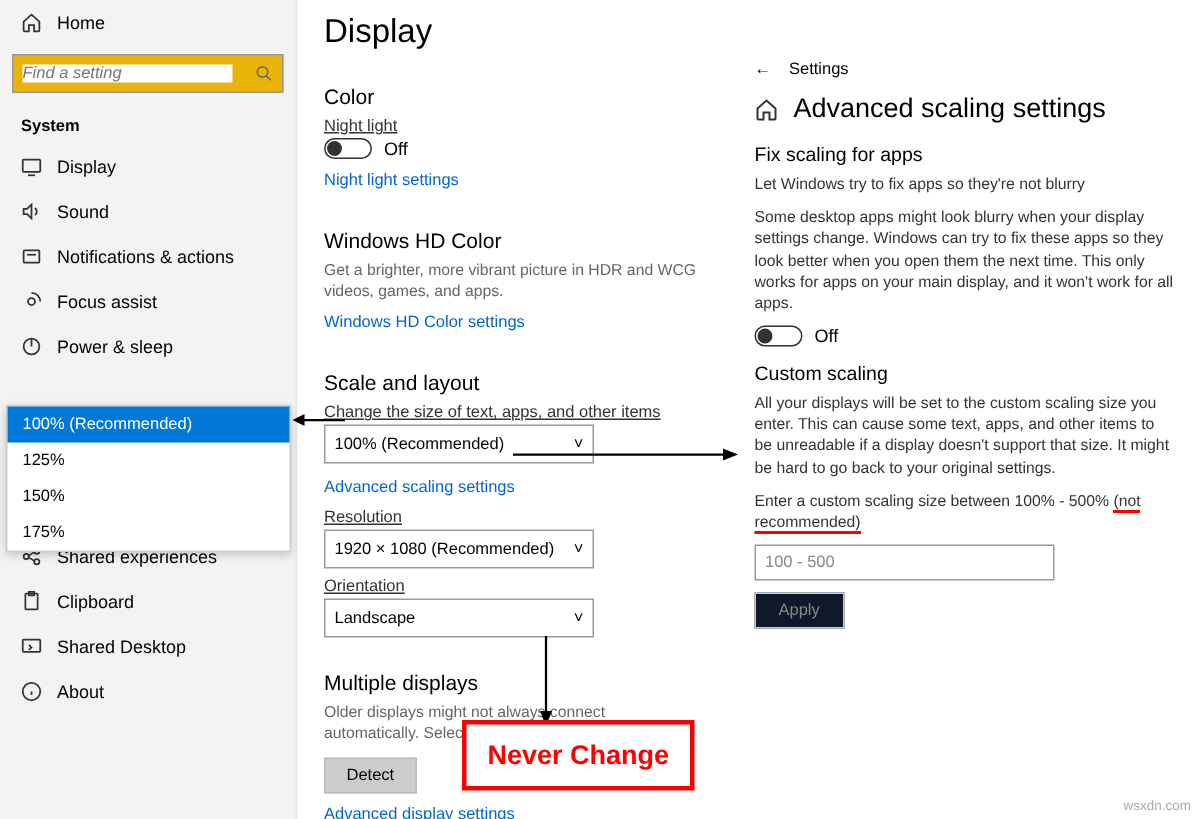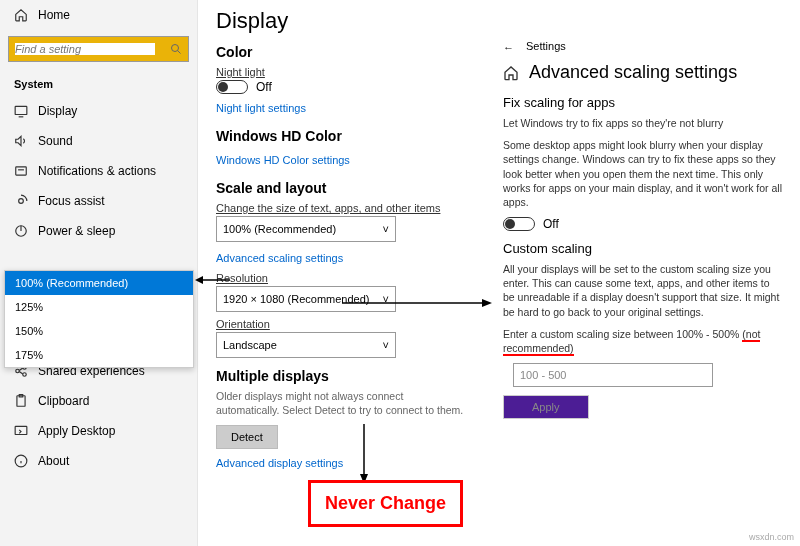--- a/index.html
+++ b/index.html
@@ -9,37 +9,37 @@
 .search-box { margin: 6px 8px; border: 1px solid #999; height: 26px; display: flex; align-items: center; padding: 0 6px; background: #eab308; justify-content: space-between; }
 .search-box input { border: none; outline: none; width: 140px; font-size: 11px; font-style: italic; color: #666; }
 .section-label { padding: 10px 14px 6px; font-size: 11px; font-weight: 600; }
 .nav-item { display: flex; align-items: center; gap: 10px; padding: 8px 14px; font-size: 12px; cursor: pointer; }
 .nav-icon { width: 14px; height: 14px; display: flex; align-items: center; justify-content: center; color: #333; }
 .dropdown-float { position: absolute; left: 4px; top: 270px; width: 190px; background: #fff; border: 1px solid #ccc; box-shadow: 0 2px 6px rgba(0,0,0,0.2); z-index: 10; }
 .dropdown-float .opt { padding: 6px 10px; font-size: 11px; cursor: pointer; }
 .dropdown-float .opt.selected { background: #0078d7; color: #fff; }
 .mid-panel { position: absolute; left: 198px; top: 0; width: 280px; height: 546px; padding: 8px 14px 0 18px; overflow: hidden; }
 .mid-panel h1 { font-size: 22px; font-weight: 400; margin-bottom: 10px; }
-.mid-panel h2 { font-size: 14px; font-weight: 700; margin: 10px 0 6px; }
+.mid-panel h2 { font-size: 14px; font-weight: 400; margin: 22px 0 6px; }
 .sub-label { font-size: 11px; color: #333; margin: 4px 0 2px; text-decoration: underline; }
 .desc { font-size: 10.5px; color: #666; margin: 2px 0 4px; line-height: 1.3; }
 .link { color: #0066cc; font-size: 11px; cursor: pointer; margin: 4px 0; display: inline-block; }
 .toggle-row { display: flex; align-items: center; gap: 8px; margin: 2px 0 4px; }
 .toggle { width: 32px; height: 14px; border: 1px solid #333; border-radius: 8px; position: relative; background: #fff; }
 .toggle::after { content: ""; position: absolute; left: 1px; top: 1px; width: 10px; height: 10px; border-radius: 50%; background: #333; }
 .select-box { border: 1px solid #999; height: 26px; display: flex; align-items: center; justify-content: space-between; padding: 0 6px; font-size: 11px; margin: 2px 0 6px; background: #fff; width: 180px; cursor: pointer; }
 .btn { background: #ccc; border: 1px solid #bbb; padding: 5px 14px; font-size: 11px; cursor: pointer; margin: 4px 0; }
 .right-panel { position: absolute; left: 495px; top: 36px; width: 296px; height: 490px; padding: 4px 8px; }
 .right-header { display: flex; align-items: center; gap: 12px; font-size: 11px; margin-bottom: 10px; }
 .right-title-row { display: flex; align-items: center; gap: 10px; margin-bottom: 12px; }
 .right-title-row h1 { font-size: 18px; font-weight: 400; }
 .right-panel h2 { font-size: 13px; font-weight: 400; margin: 10px 0 6px; }
 .right-panel p { font-size: 10.5px; color: #333; line-height: 1.35; margin-bottom: 8px; }
-.input-box { border: 1px solid #999; width: 200px; height: 24px; padding: 0 6px; font-size: 11px; color: #888; display: flex; align-items: center; margin: 4px 10px 8px; }
-.btn-disabled { background: #4c1d95; border: 1px solid #ccc; padding: 5px 28px; font-size: 11px; color: #888; }
+.input-box { border: 1px solid #999; width: 200px; height: 24px; padding: 0 6px; font-size: 11px; color: #888; display: flex; align-items: center; margin: 4px 0 8px; }
+.btn-disabled { background: #0f172a; border: 1px solid #ccc; padding: 5px 15px; font-size: 11px; color: #888; }
 .red-underline { border-bottom: 2px solid red; }
 .arrow { position: absolute; z-index: 20; }
 .red-box { position: absolute; border: 3px solid red; background: #fff; color: red; font-weight: bold; font-size: 18px; padding: 10px 14px; z-index: 30; }
 .watermark { position: absolute; right: 6px; bottom: 4px; font-size: 9px; color: #aaa; }
 svg { display: block; }
 </style>
 </head>
 <body>
 
 <div class="left-panel">
@@ -131,21 +131,21 @@
       </span>
       <span>Clipboard</span>
     </div>
   <div class="nav-item">
       <span class="nav-icon">
         <svg width="14" height="14" viewBox="0 0 24 24" fill="none" stroke="#333" stroke-width="2">
           <rect x="2" y="4" width="20" height="14" rx="1"></rect>
           <polyline points="9,10 12,13 9,16"></polyline>
         </svg>
       </span>
-      <span>Apply Desktop</span>
+      <span>Shared Desktop</span>
     </div>
   <div class="nav-item">
       <span class="nav-icon">
         <svg width="14" height="14" viewBox="0 0 24 24" fill="none" stroke="#333" stroke-width="2">
           <circle cx="12" cy="12" r="10"></circle>
           <line x1="12" y1="8" x2="12" y2="8"></line>
           <line x1="12" y1="12" x2="12" y2="16"></line>
         </svg>
       </span>
       <span>About</span>
@@ -163,20 +163,21 @@
   <h1>Display</h1>
   <h2>Color</h2>
   <div class="sub-label">Night light</div>
   <div class="toggle-row">
     <div class="toggle"></div>
     <span>Off</span>
   </div>
   <a class="link">Night light settings</a>
 
   <h2>Windows HD Color</h2>
+  <p class="desc">Get a brighter, more vibrant picture in HDR and WCG videos, games, and apps.</p>
   <a class="link">Windows HD Color settings</a>
 
   <h2>Scale and layout</h2>
   <div class="sub-label">Change the size of text, apps, and other items</div>
   <div class="select-box">
     <span>100% (Recommended)</span>
     <span>˅</span>
   </div>
   <a class="link">Advanced scaling settings</a>
 

